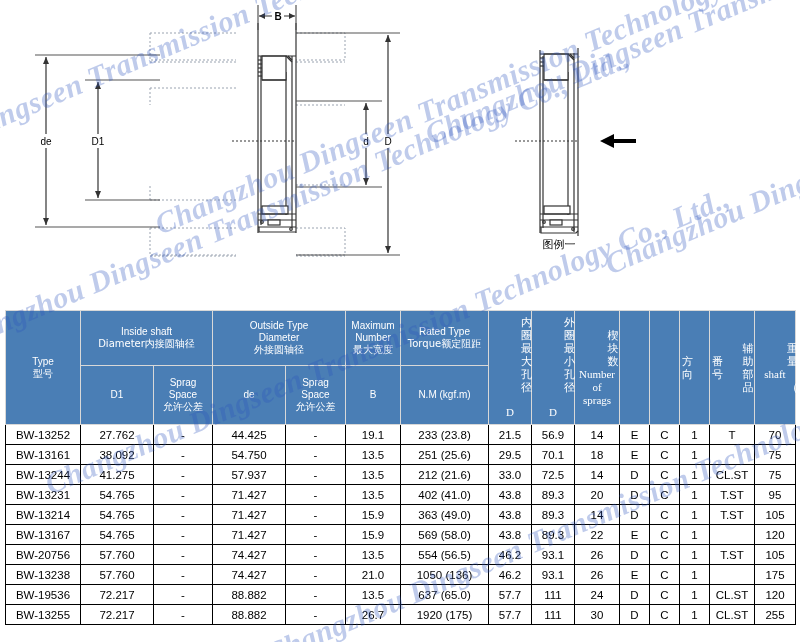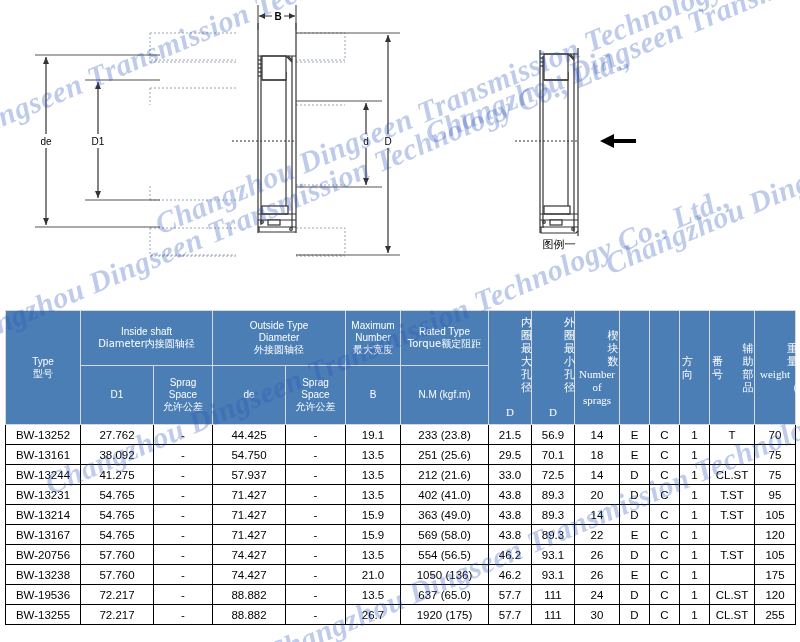--- a/index.html
+++ b/index.html
@@ -334,21 +334,21 @@
           <div class="hdr-serif-cn">方向</div>
         </th>
         <th class="span2" rowspan="2">
           <div class="hdr-serif-cn">番号</div>
         </th>
         <th class="span2" rowspan="2">
           <div class="hdr-serif-cn">辅助部品</div>
         </th>
         <th class="span2" rowspan="2">
           <div class="hdr-serif-cn">重量</div>
-          <div class="hdr-serif">weight</div>
+          <div class="hdr-serif">shaft</div>
           <div class="hdr-serif-cn">（g）</div>
         </th>
       </tr>
       <tr>
         <th class="sub">
           <div class="hdr-en">D1</div>
         </th>
         <th class="sub">
           <div class="hdr-en">Sprag</div>
           <div class="hdr-en">Space</div>

